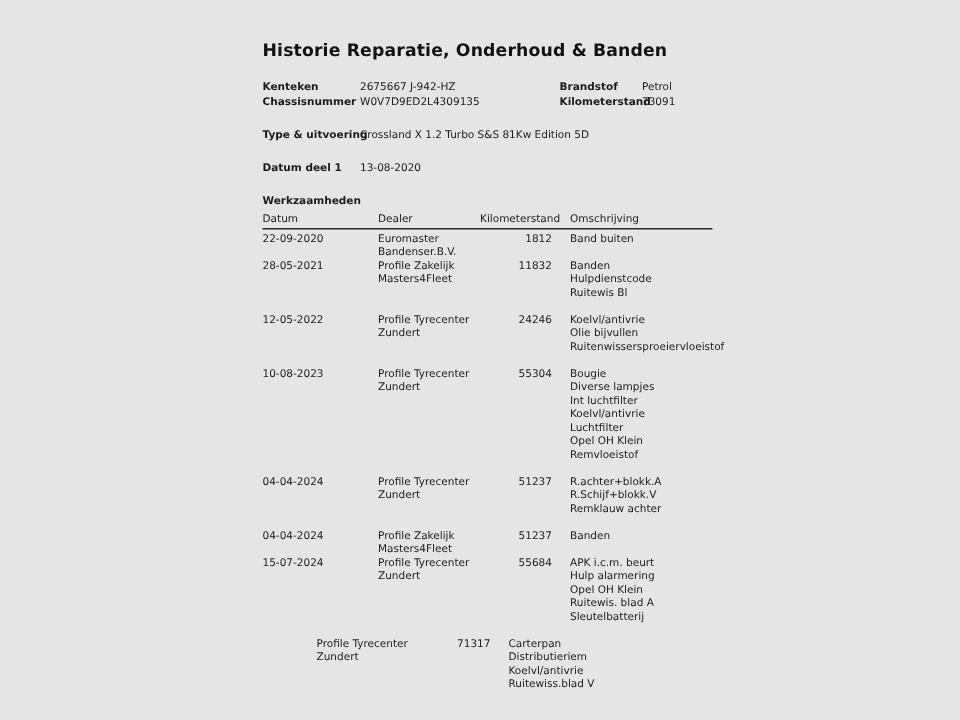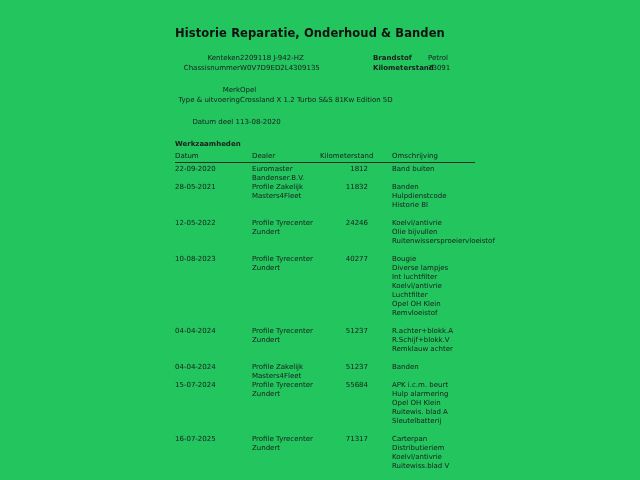--- a/index.html
+++ b/index.html
@@ -7,21 +7,21 @@
   body {
     background: #ffffff;
     font-family: "DejaVu Sans", "Liberation Sans", sans-serif;
     color: #1c1c1c;
     overflow: hidden;
   }
   .page {
     position: relative;
     width: 640px;
     height: 480px;
-    background: #22c55e;
+    background: #e5e5e5;
   }
   .doc {
     position: absolute;
     left: 175px;
     top: 26px;
     width: 300px;
   }
   .doc-title {
     font-size: 11.5px;
     font-weight: bold;
@@ -31,23 +31,22 @@
   }
   .info-line {
     position: relative;
     font-size: 7px;
     line-height: 10px;
     white-space: nowrap;
   }
   .info-label {
     display: inline-block;
     width: 65px;
-    font-weight: normal;
+    font-weight: bold;
     vertical-align: top;
-    text-align: right;
   }
   .info-value { display: inline-block; vertical-align: top; }
   .info-label-r {
     position: absolute;
     left: 198px;
     top: 0;
     font-weight: bold;
   }
   .info-value-r {
     position: absolute;
@@ -68,48 +67,45 @@
     line-height: 9px;
     border-bottom: 1.5px solid #2b2b2b;
     padding-bottom: 1px;
     margin-bottom: 2px;
   }
   .work-row { display: flex; }
   .work-row.gap-after { margin-bottom: 9px; }
   .c-datum { width: 41px; flex: 0 0 41px; }
   .c-dealer { width: 104px; flex: 0 0 104px; padding-left: 36px; }
   .c-km { width: 48px; flex: 0 0 48px; text-align: right; }
-  .c-oms { margin-left: 24px; flex: 1; }
+  .c-oms { margin-left: 12px; flex: 1; }
   .work-row .c-datum, .work-row .c-dealer, .work-row .c-km { line-height: 9px; }
   .oms-line { line-height: 9px; }
 </style>
 </head>
 <body>
 
 <div class="page">
   <div class="doc">
 
     <div class="doc-title">Historie Reparatie, Onderhoud &amp; Banden</div>
 
     <div class="info-line">
-      <span class="info-label">Kenteken</span><span class="info-value">2209118 J-942-HZ</span>
+      <span class="info-label">Kenteken</span><span class="info-value">2675667 J-942-HZ</span>
       <span class="info-label-r">Brandstof</span>
       <span class="info-value-r">Petrol</span>
     </div>
     <div class="info-line">
       <span class="info-label">Chassisnummer</span><span class="info-value">W0V7D9ED2L4309135</span>
       <span class="info-label-r">Kilometerstand</span>
       <span class="info-value-r">73091</span>
     </div>
 
     <div class="sec-gap"></div>
 
-    <div class="info-line">
-      <span class="info-label">Merk</span><span class="info-value">Opel</span>
-    </div>
     <div class="info-line">
       <span class="info-label">Type &amp; uitvoering</span><span class="info-value">Crossland X 1.2 Turbo S&amp;S 81Kw Edition 5D</span>
     </div>
 
     <div class="sec-gap"></div>
 
     <div class="info-line">
       <span class="info-label">Datum deel 1</span><span class="info-value">13-08-2020</span>
     </div>
 
@@ -133,37 +129,37 @@
               <div class="oms-line">Band buiten</div>
             </div>
           </div>
           <div class="work-row gap-after">
             <span class="c-datum">28-05-2021</span>
             <span class="c-dealer">Profile Zakelijk Masters4Fleet</span>
             <span class="c-km">11832</span>
             <div class="c-oms">
               <div class="oms-line">Banden</div>
               <div class="oms-line">Hulpdienstcode</div>
-              <div class="oms-line">Historie Bl</div>
+              <div class="oms-line">Ruitewis Bl</div>
             </div>
           </div>
           <div class="work-row gap-after">
             <span class="c-datum">12-05-2022</span>
             <span class="c-dealer">Profile Tyrecenter Zundert</span>
             <span class="c-km">24246</span>
             <div class="c-oms">
               <div class="oms-line">Koelvl/antivrie</div>
               <div class="oms-line">Olie bijvullen</div>
               <div class="oms-line">Ruitenwissersproeiervloeistof</div>
             </div>
           </div>
           <div class="work-row gap-after">
             <span class="c-datum">10-08-2023</span>
             <span class="c-dealer">Profile Tyrecenter Zundert</span>
-            <span class="c-km">40277</span>
+            <span class="c-km">55304</span>
             <div class="c-oms">
               <div class="oms-line">Bougie</div>
               <div class="oms-line">Diverse lampjes</div>
               <div class="oms-line">Int luchtfilter</div>
               <div class="oms-line">Koelvl/antivrie</div>
               <div class="oms-line">Luchtfilter</div>
               <div class="oms-line">Opel OH Klein</div>
               <div class="oms-line">Remvloeistof</div>
             </div>
           </div>
@@ -191,21 +187,20 @@
             <span class="c-km">55684</span>
             <div class="c-oms">
               <div class="oms-line">APK i.c.m. beurt</div>
               <div class="oms-line">Hulp alarmering</div>
               <div class="oms-line">Opel OH Klein</div>
               <div class="oms-line">Ruitewis. blad A</div>
               <div class="oms-line">Sleutelbatterij</div>
             </div>
           </div>
           <div class="work-row gap-after">
-            <span class="c-datum">16-07-2025</span>
             <span class="c-dealer">Profile Tyrecenter Zundert</span>
             <span class="c-km">71317</span>
             <div class="c-oms">
               <div class="oms-line">Carterpan</div>
               <div class="oms-line">Distributieriem</div>
               <div class="oms-line">Koelvl/antivrie</div>
               <div class="oms-line">Ruitewiss.blad V</div>
             </div>
           </div>
         </div>

